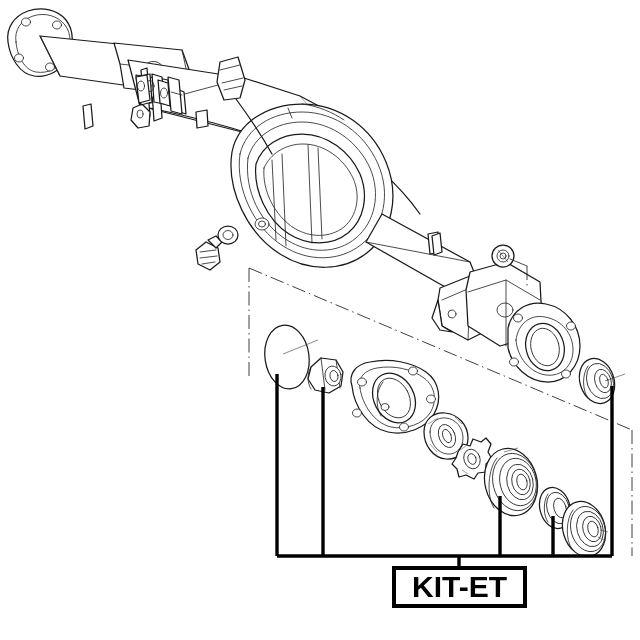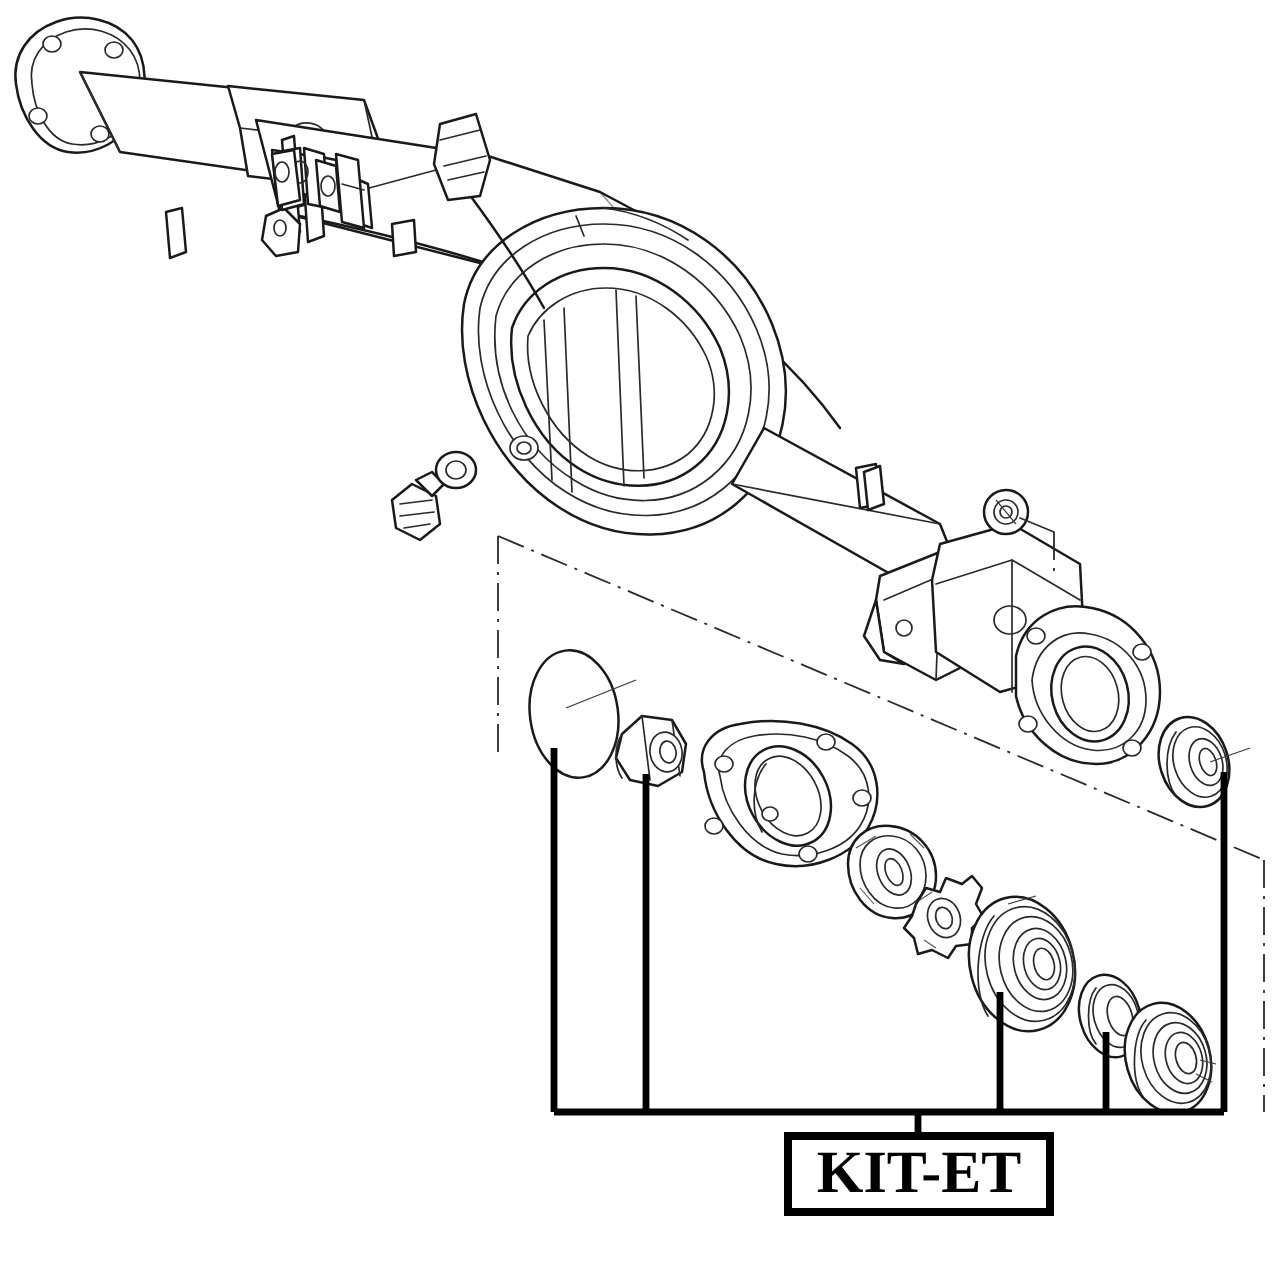--- a/index.html
+++ b/index.html
@@ -10,21 +10,21 @@
   #art{position:absolute;left:0;top:0;width:640px;height:640px;}
   .kit-label{
     position:absolute;
     left:392px; top:566px; width:135px; height:42px;
     border:4px solid #000;
     background:#fff;
     display:flex; align-items:center; justify-content:center;
     box-sizing:border-box;
   }
   .kit-label span{
-    font-family:Liberation Serif, serif;
+    font-family:Liberation Sans, sans-serif;
     font-weight:bold;
     font-size:30px;
     letter-spacing:0px;
     color:#000;
     line-height:1;
     white-space:nowrap;
   }
 </style>
 </head>
 <body>

